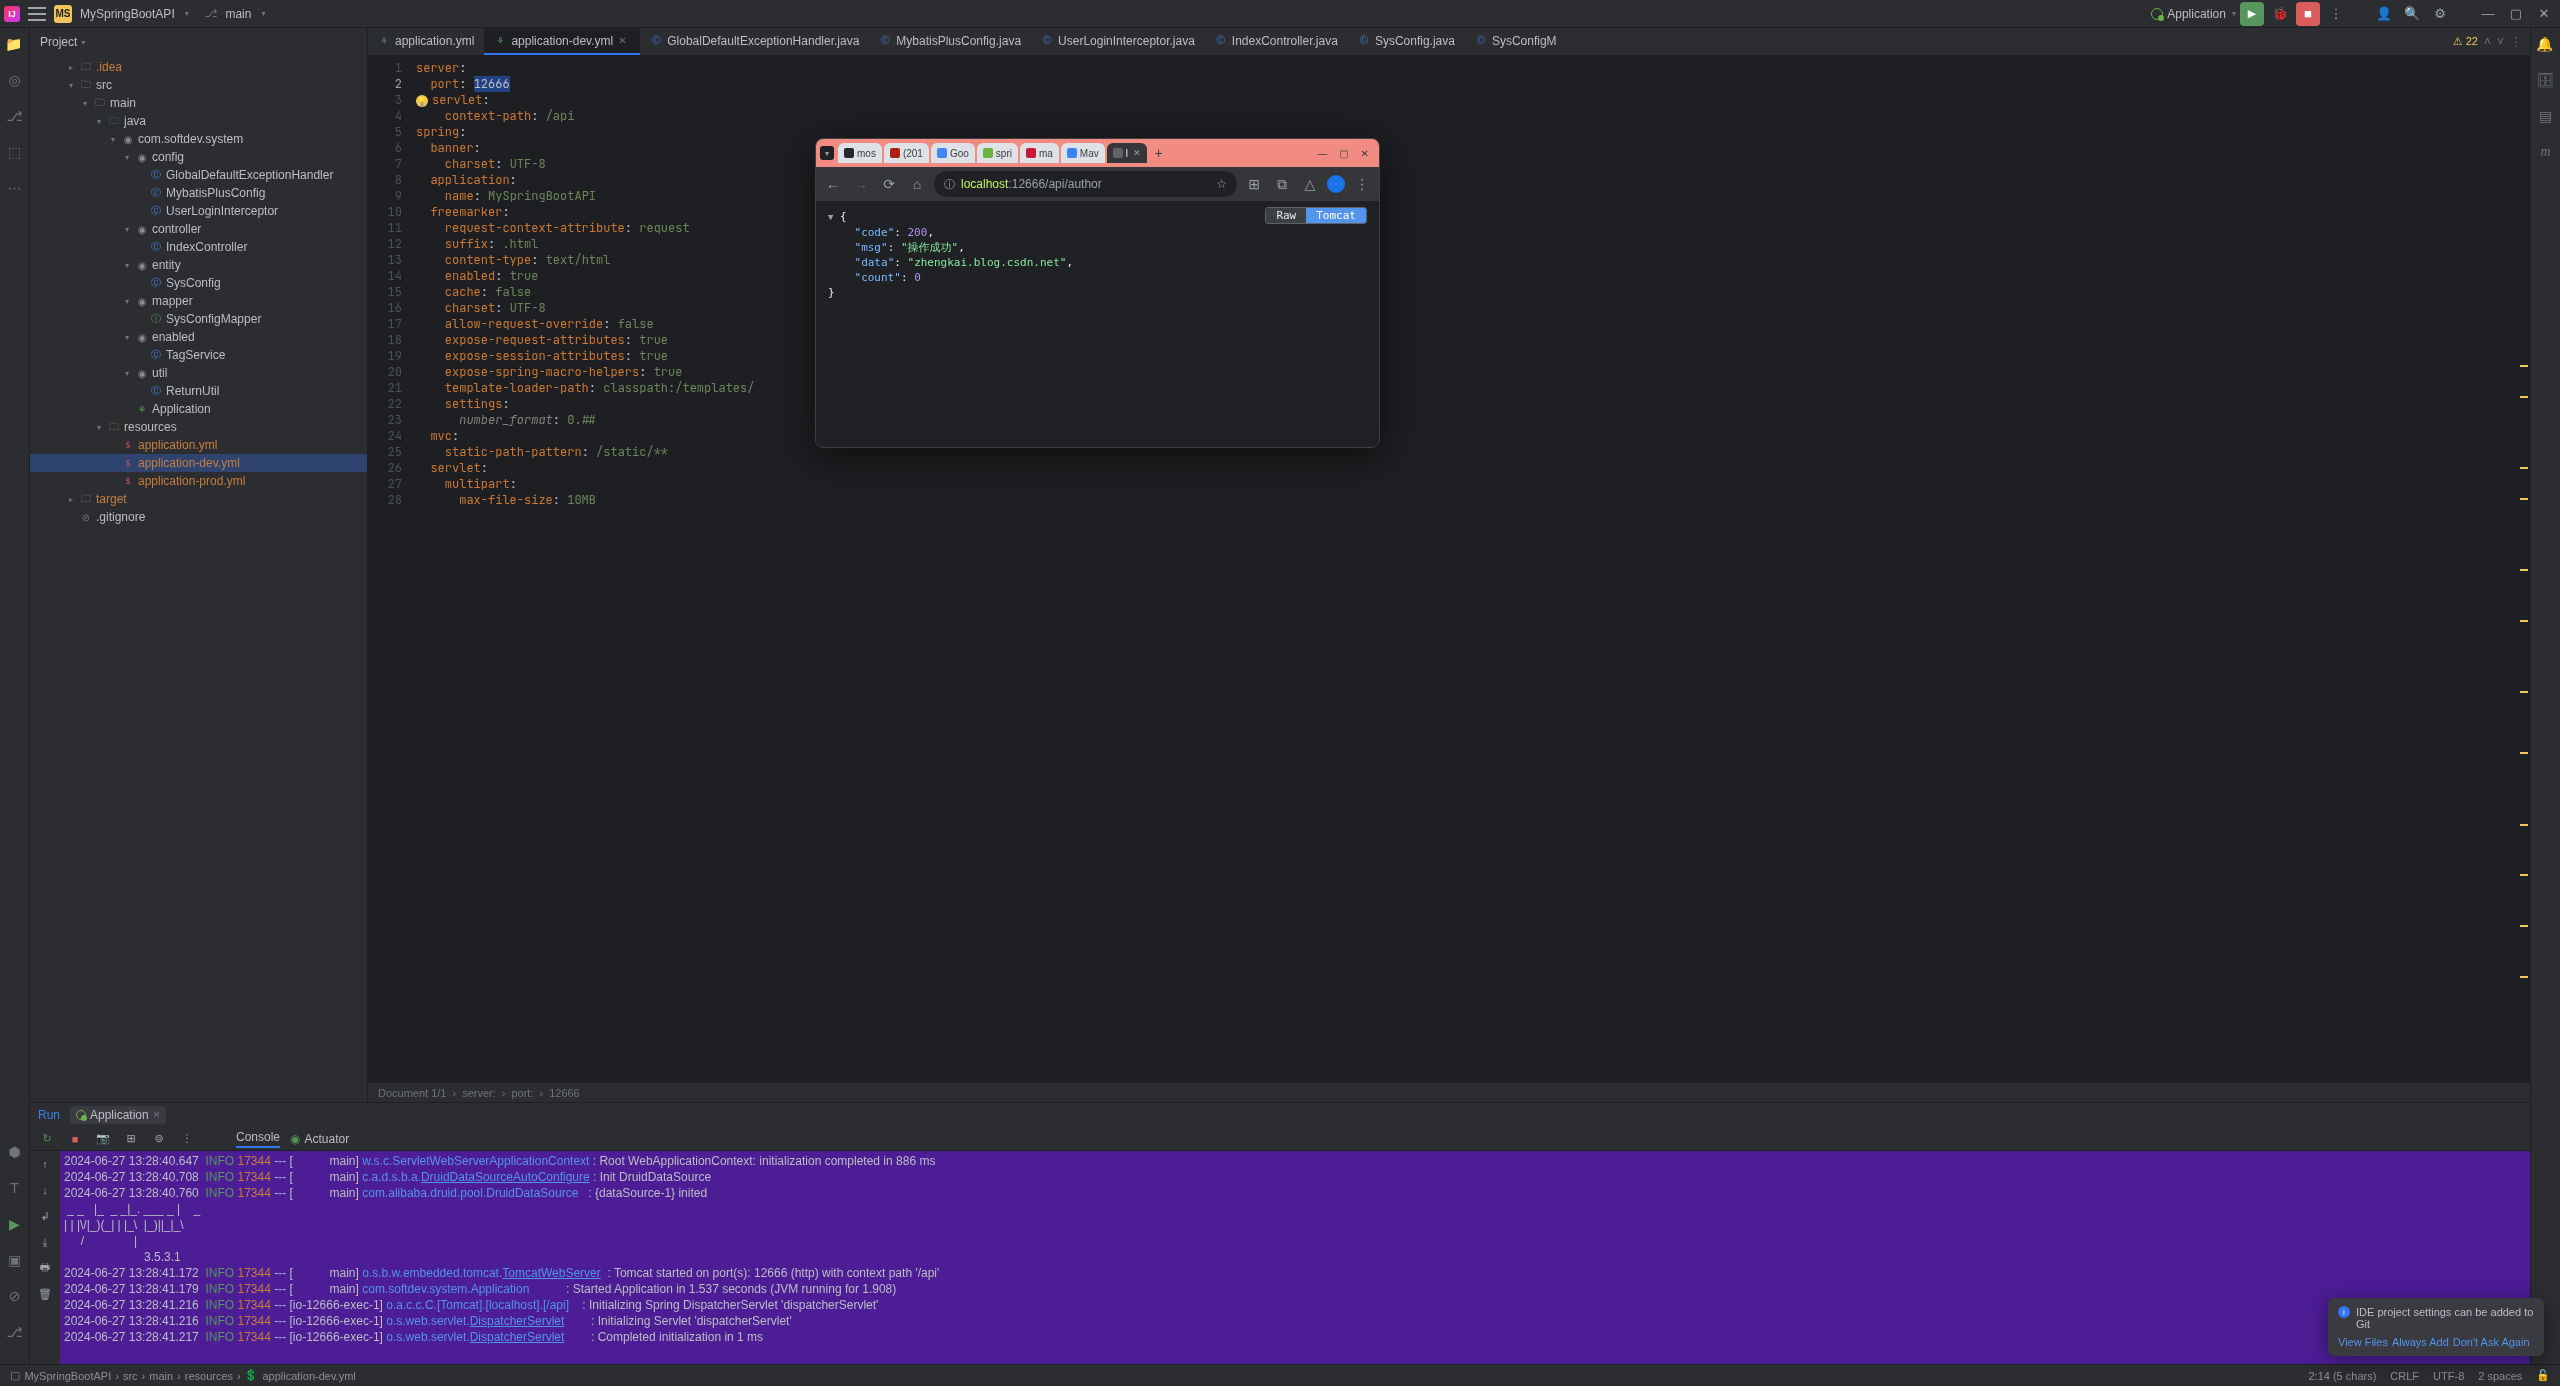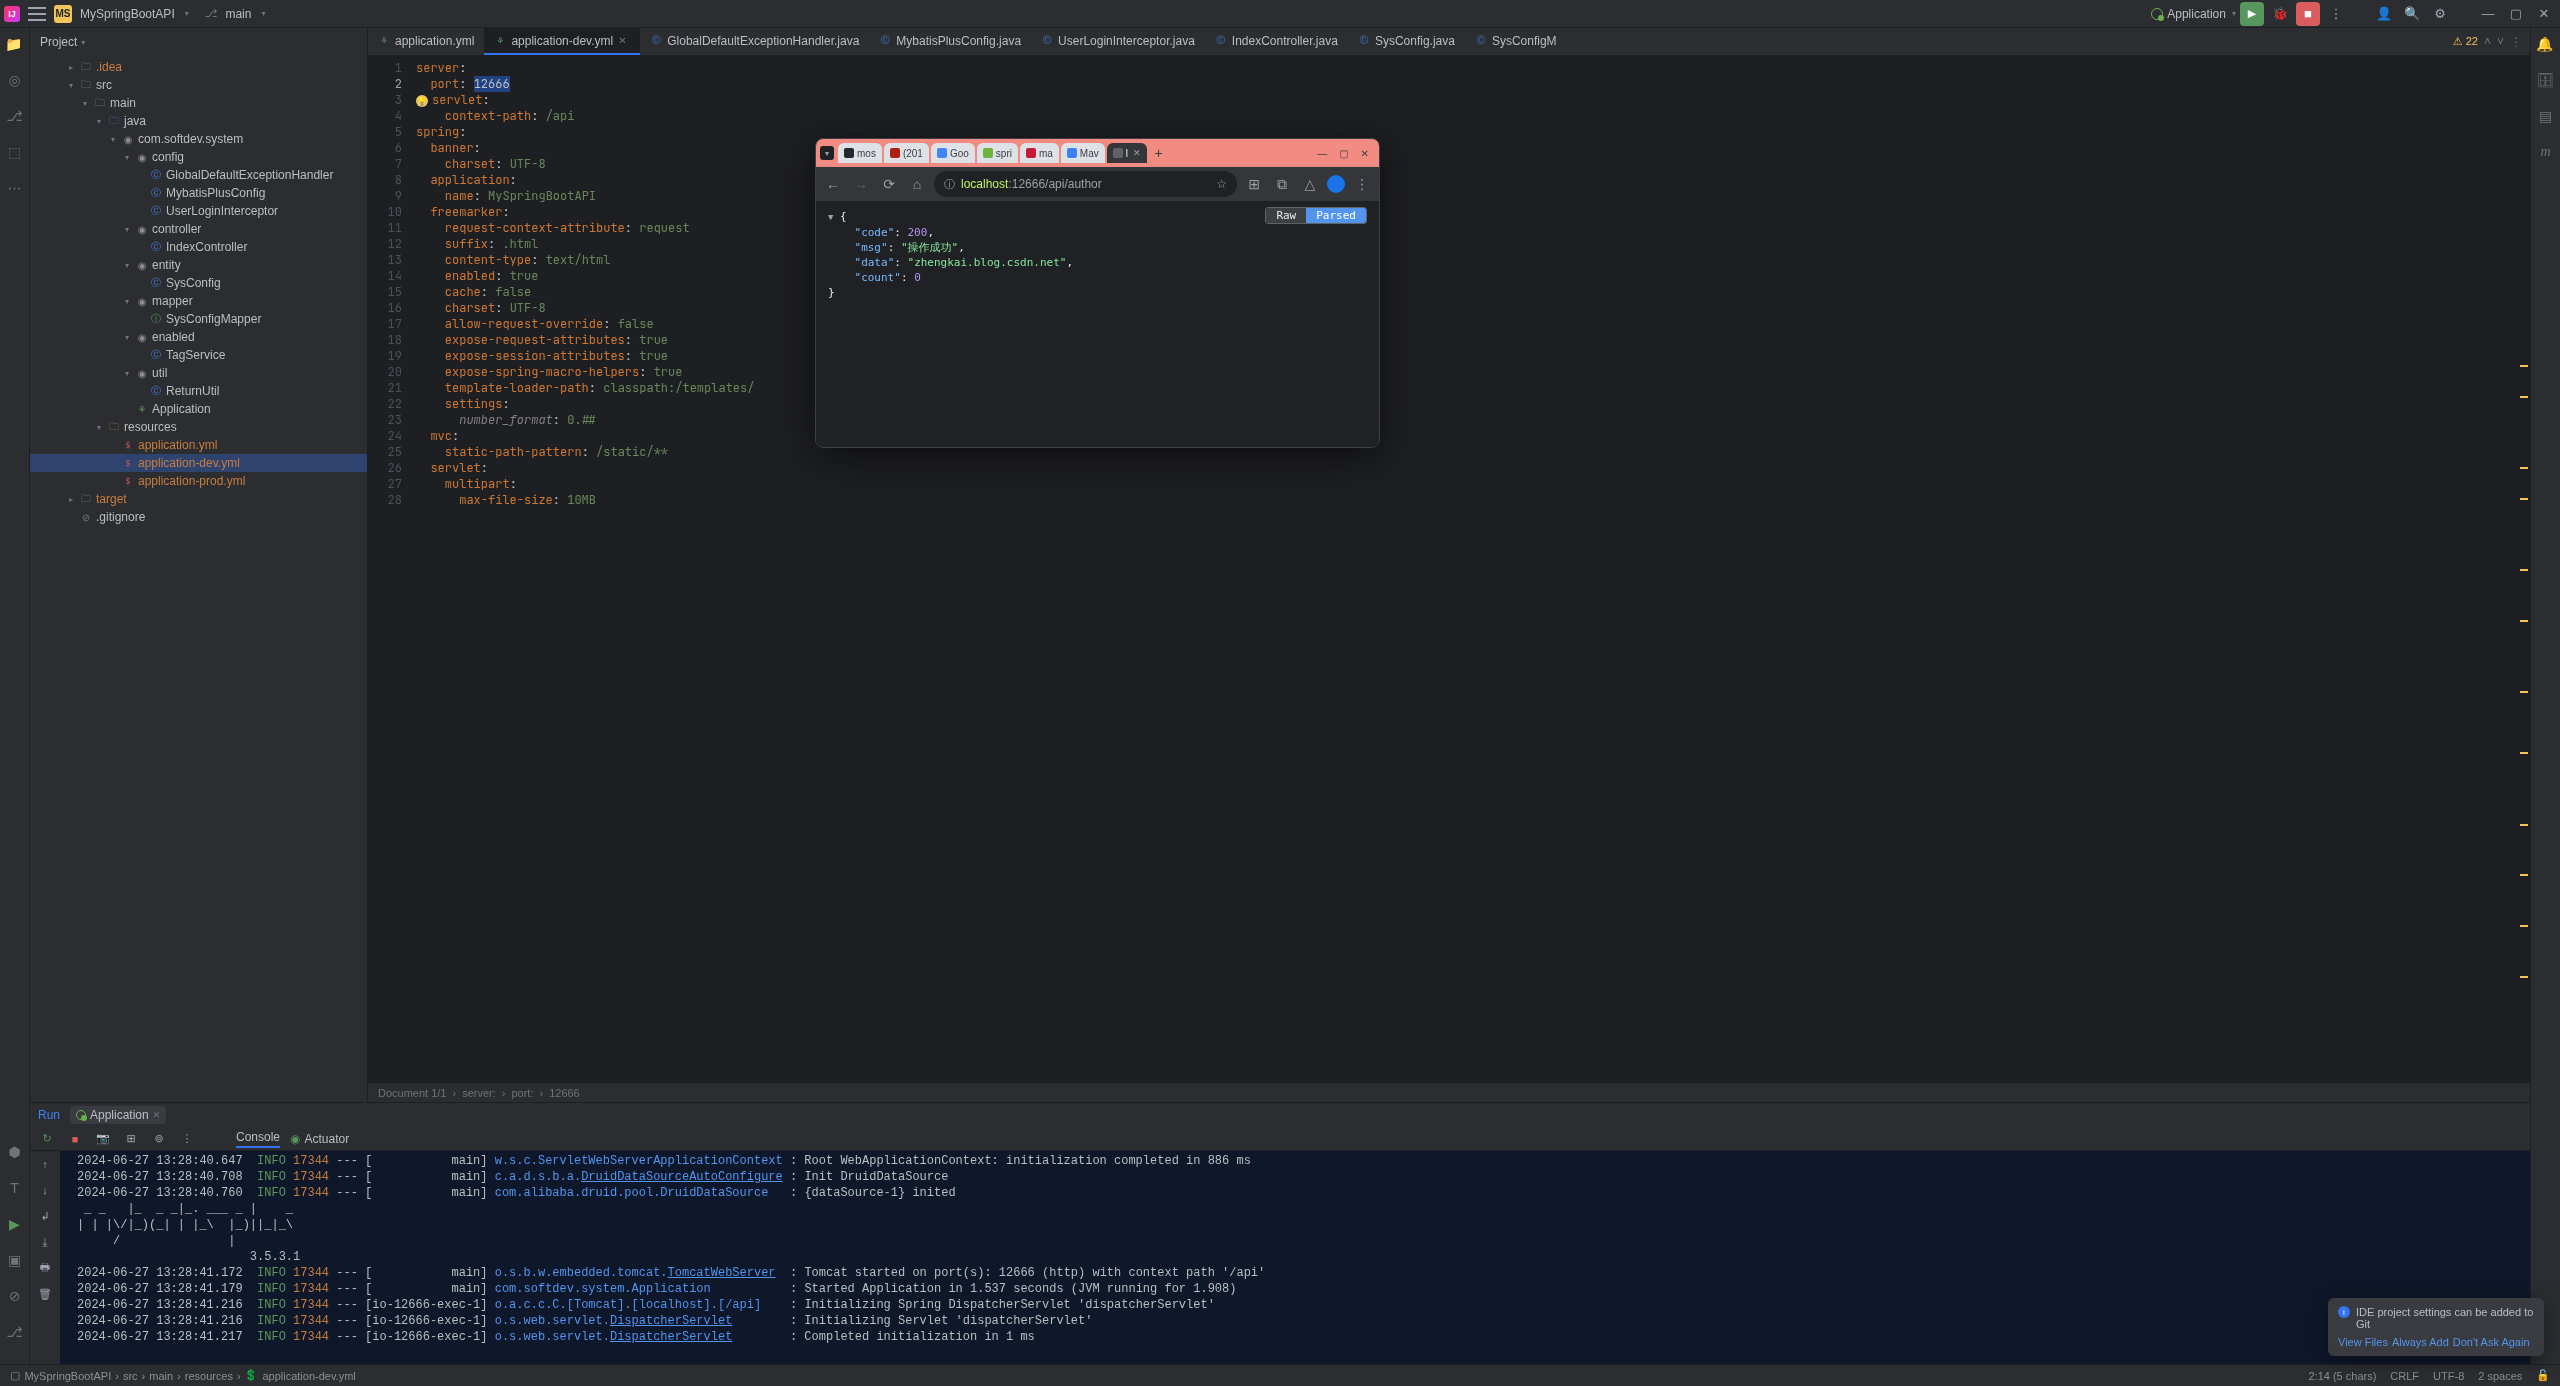--- a/index.html
+++ b/index.html
@@ -75,21 +75,21 @@
 
 .run-panel { height: 262px; background: #2b2d30; border-top: 1px solid #1e1f22; display: flex; flex-direction: column; }
 .run-header { height: 24px; display: flex; align-items: center; padding: 0 8px; gap: 10px; font-size: 12px; }
 .run-header .rh-label { color: #3b82f6; font-weight: 500; }
 .run-tab { display: flex; align-items: center; gap: 4px; padding: 0 6px; background: #393b40; border-radius: 4px; height: 18px; }
 .run-toolbar { height: 24px; display: flex; align-items: center; padding: 0 8px; gap: 10px; border-bottom: 1px solid #1e1f22; }
 .run-toolbar .rt-btn { width: 18px; height: 18px; color: #a0a3ad; display: flex; align-items: center; justify-content: center; cursor: pointer; font-size: 11px; }
 .run-body { flex: 1; display: flex; min-height: 0; }
 .run-side { width: 30px; display: flex; flex-direction: column; align-items: center; padding-top: 4px; gap: 8px; }
 .run-side .rs-btn { width: 18px; height: 18px; color: #a0a3ad; display:flex; align-items:center; justify-content:center; cursor:pointer; font-size:11px; }
-.console { flex: 1; font-family: Liberation Mono, monospace; font-size: 12px; line-height: 16px; padding: 2px 17px; overflow: auto; white-space: pre; background: #0f172a; color: #bcbec4; }
+.console { flex: 1; font-family: Liberation Sans, sans-serif; font-size: 12px; line-height: 16px; padding: 2px 4px; overflow: auto; white-space: pre; background: #4c1d95; color: #bcbec4; }
 .console .date { color: #bcbec4; }
 .console .info { color: #57965c; }
 .console .pid { color: #c77d3e; }
 .console .cls { color: #5394ec; }
 .console .cls u { text-decoration: underline; }
 
 
 .statusbar { height: 22px; background: #2b2d30; border-top: 1px solid #1e1f22; display: flex; align-items: center; padding: 0 10px; font-size: 11px; color: #8c8f96; }
 .crumbs { display: flex; gap: 4px; align-items: center; }
 .statusbar-right { margin-left: auto; display: flex; gap: 14px; align-items: center; }
@@ -607,21 +607,21 @@
     </div>
     <div class="br-nav">⊞</div>
     <div class="br-nav">⧉</div>
     <div class="br-nav">△</div>
     <div class="br-nav" style="background:#1a73e8;border-radius:50%;width:18px;height:18px"></div>
     <div class="br-nav">⋮</div>
   </div>
   <div class="br-content">
     <div class="json-toggle">
       <div class="raw">Raw</div>
-      <div class="parsed">Parsed</div>
+      <div class="parsed">Tomcat</div>
     </div>
     <div class="json-tree">
 <span class="json-arrow">▼</span> {<br>
 &nbsp;&nbsp;&nbsp;&nbsp;<span class="k">code</span>: <span class="n">200</span>,<br>
 &nbsp;&nbsp;&nbsp;&nbsp;<span class="k">msg</span>: <span class="s2">"<span>操作成功</span>"</span>,<br>
 &nbsp;&nbsp;&nbsp;&nbsp;<span class="k">data</span>: <span class="s2">"<span>zhengkai.blog.csdn.net</span>"</span>,<br>
 &nbsp;&nbsp;&nbsp;&nbsp;<span class="k">count</span>: <span class="n">0</span><br>
 }
     </div>
   </div>

